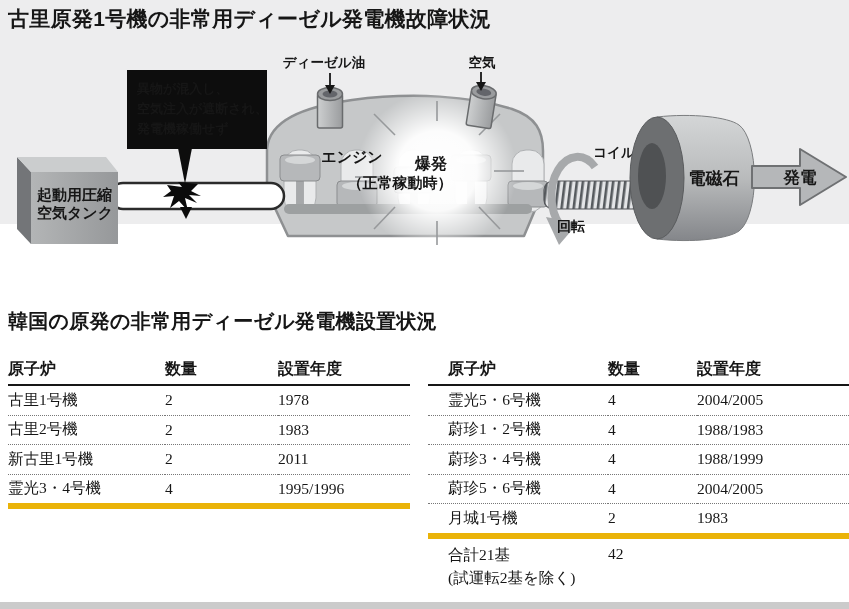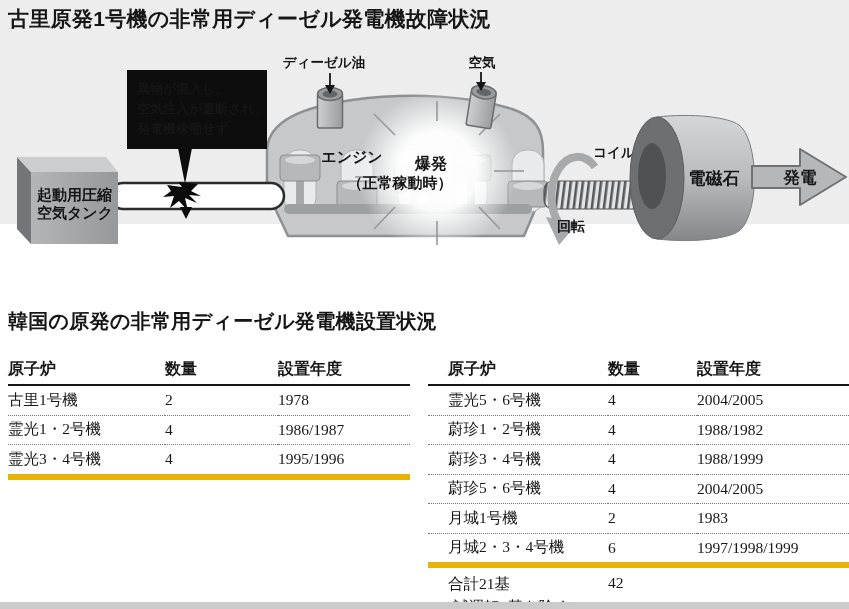--- a/index.html
+++ b/index.html
@@ -200,23 +200,28 @@
           <th>設置年度</th>
         </tr>
       </thead>
       <tbody>
         <tr>
           <td>古里1号機</td>
           <td>2</td>
           <td>1978</td>
         </tr>
         <tr>
-          <td>霊光1・2号機</td>
-          <td>4</td>
-          <td>1986/1987</td>
+          <td>古里2号機</td>
+          <td>2</td>
+          <td>1983</td>
+        </tr>
+        <tr>
+          <td>新古里1号機</td>
+          <td>2</td>
+          <td>2011</td>
         </tr>
         <tr>
           <td>霊光3・4号機</td>
           <td>4</td>
           <td>1995/1996</td>
         </tr>
       </tbody>
     </table>
 
     <table class="gen-table" id="table-right">
@@ -234,41 +239,36 @@
       </thead>
       <tbody>
         <tr>
           <td>霊光5・6号機</td>
           <td>4</td>
           <td>2004/2005</td>
         </tr>
         <tr>
           <td>蔚珍1・2号機</td>
           <td>4</td>
-          <td>1988/1982</td>
+          <td>1988/1983</td>
         </tr>
         <tr>
           <td>蔚珍3・4号機</td>
           <td>4</td>
           <td>1988/1999</td>
         </tr>
         <tr>
           <td>蔚珍5・6号機</td>
           <td>4</td>
           <td>2004/2005</td>
         </tr>
         <tr>
           <td>月城1号機</td>
           <td>2</td>
           <td>1983</td>
-        </tr>
-        <tr>
-          <td>月城2・3・4号機</td>
-          <td>6</td>
-          <td>1997/1998/1999</td>
         </tr>
       </tbody>
       <tfoot>
         <tr>
           <td>
             <span>合計21基</span>
             <span class="total-line2">(試運転2基を除く)</span>
           </td>
           <td>42</td>
           <td></td>

